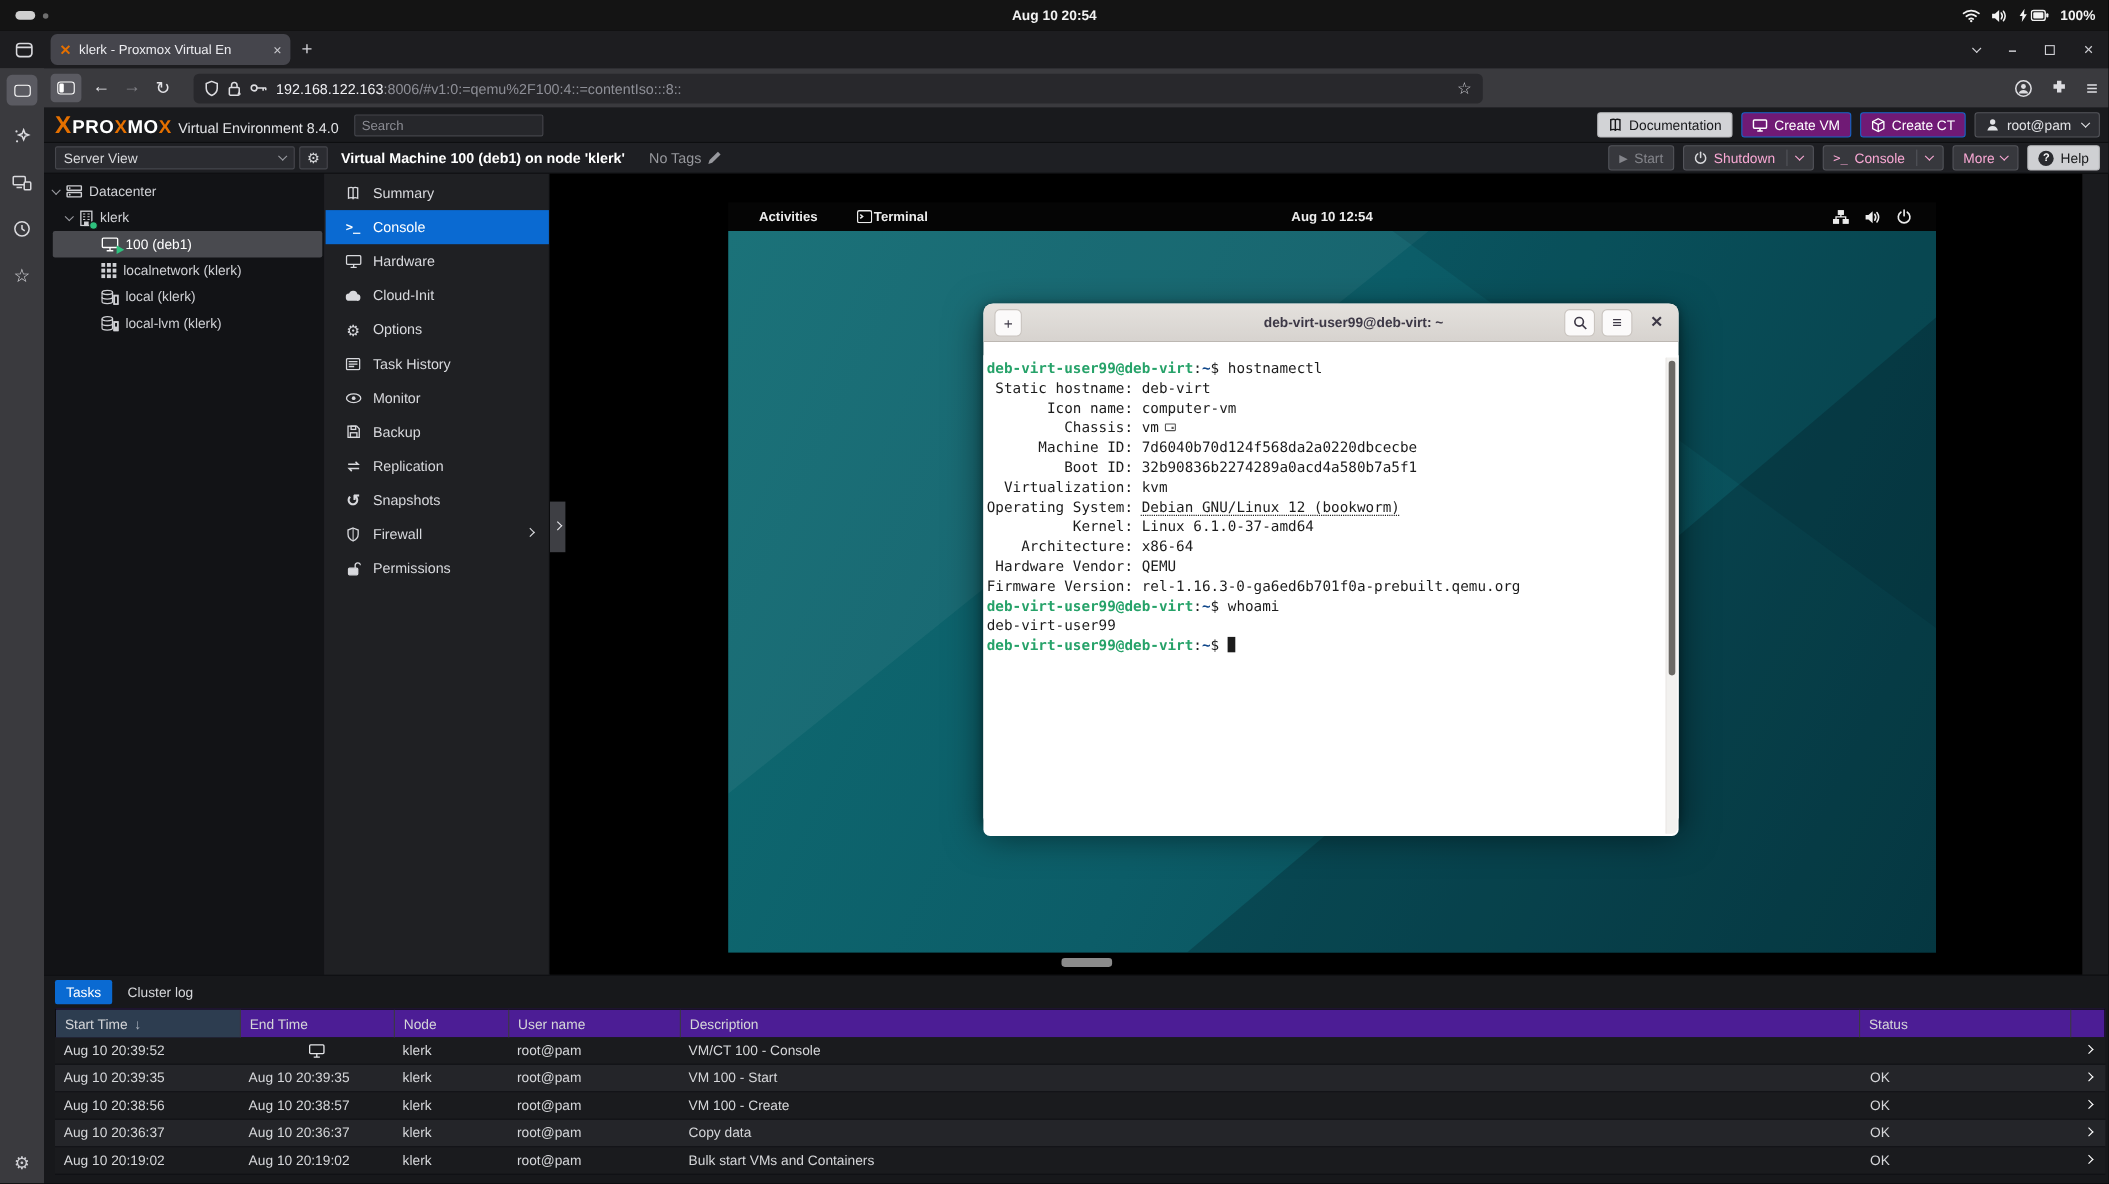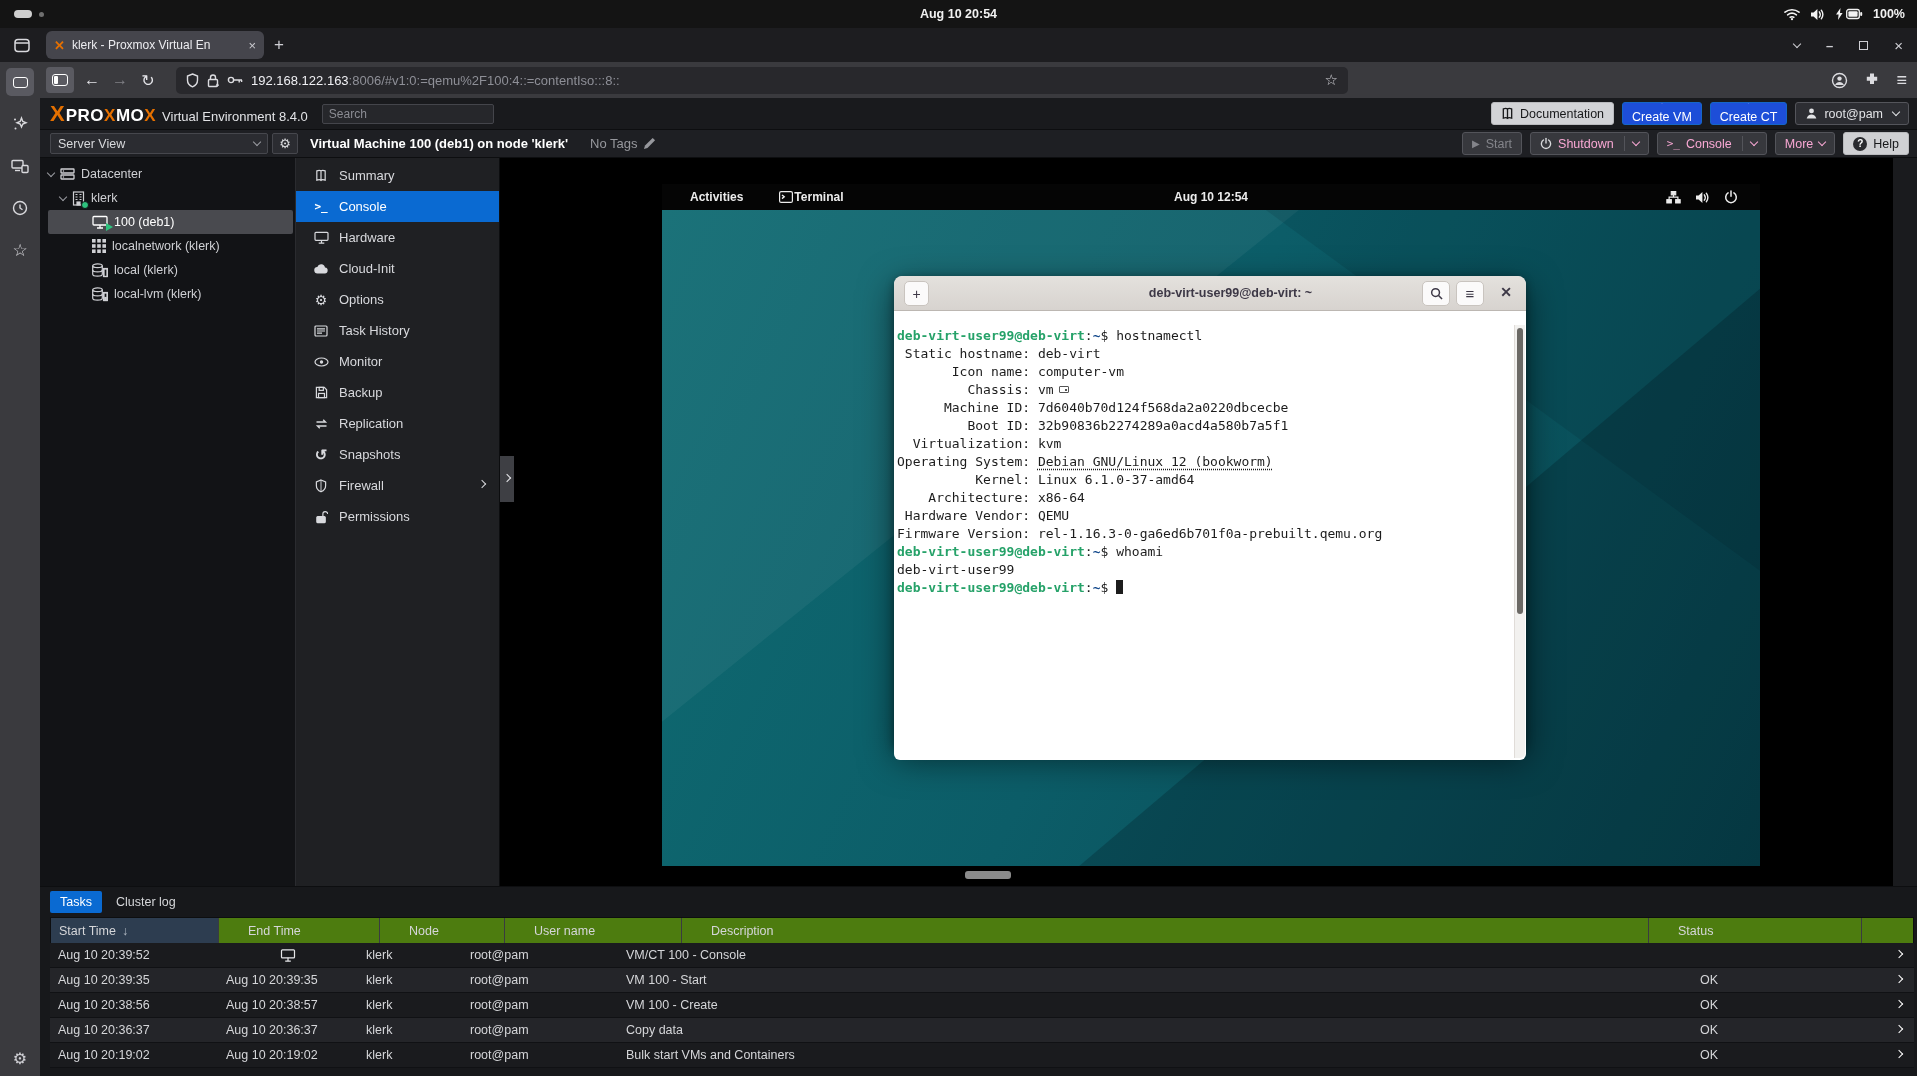--- a/index.html
+++ b/index.html
@@ -65,21 +65,21 @@
   .brand { font-weight:800; font-size:17px; letter-spacing:.5px; color:#fff; }
   .brand .ox { color:#e57000; }
   .brand-sub { color:#e2e3e6; font-size:13px; margin-left:6px; }
   .px-search { margin-left:14px; width:172px; height:20px; background:#26272b; border:1px solid #44454b;
     color:#dcdce0; font-size:12px; padding:0 6px; border-radius:2px; }
   .px-search::placeholder { color:#8b8c93; }
   .hdr-right { position:absolute; right:8px; display:flex; align-items:center; gap:8px; }
   .btn { height:23px; display:inline-flex; align-items:center; gap:6px; padding:0 9px; border-radius:3px;
     font-size:12.5px; white-space:nowrap; }
   .btn-light { background:#d2d3d6; color:#17181a; border:1px solid #b9babd; }
-  .btn-blue { background:#1d4ed8; color:#fff; border:1px solid #1566c8;flex-direction:column; }
+  .btn-blue { background:#701a75; color:#fff; border:1px solid #1566c8; }
   .btn-dark { background:#2d2e33; color:#e2e3e6; border:1px solid #54555b; }
 
   .px-sub { position:relative; height:28px; background:#1e1f23; border-bottom:1px solid #0d0e10;
     display:flex; align-items:center; }
   .viewsel { margin-left:10px; width:218px; height:21px; background:#2b2c31; border:1px solid #46474d;
     border-radius:2px; display:flex; align-items:center; padding:0 7px; color:#d8d9dc; font-size:12.5px; }
   .viewsel .chev { margin-left:auto; color:#9a9ba1; }
   .gearbtn { width:26px; height:21px; margin-left:4px; background:#2b2c31; border:1px solid #46474d;
     border-radius:2px; display:flex; align-items:center; justify-content:center; color:#d8d9dc; font-size:13px; }
   .vm-title { margin-left:12px; font-weight:bold; font-size:13px; color:#fff; }
@@ -160,21 +160,21 @@
   .term-scroll { position:absolute; right:1px; top:2px; bottom:2px; width:11px; background:#f2f1ef;
     border-left:1px solid #e0dcd8; border-radius:0 0 5px 0; }
   .term-scroll .thumb { position:absolute; left:2px; top:3px; width:6px; height:66%; background:#6b6965; border-radius:3px; }
 
   
   .px-tasks { height:190px; background:#17181b; border-top:1px solid #0d0e10; }
   .tasks-tabs { height:30px; display:flex; align-items:center; gap:4px; padding-left:10px; }
   .ttab { height:22px; display:inline-flex; align-items:center; padding:0 10px; font-size:12.5px; color:#d5d6d9; border-radius:2px; }
   .ttab.sel { background:#0a6ad2; color:#fff; }
   .ttable { margin:0 3px 0 10px; }
-  .thead { display:flex; height:26px; background:#4d7c0f; border:1px solid #0d0e10; border-bottom:0;gap:21px; }
+  .thead { display:flex; height:26px; background:#4c1d95; border:1px solid #0d0e10; border-bottom:0; }
   .th { display:flex; align-items:center; padding:0 8px; font-size:12.5px; color:#d5d6d9;
     border-right:1px solid #3a3b40; }
   .th.sorted { background:#2d3d50; }
   .trowt { display:flex; height:25px; align-items:center; border-bottom:1px solid #101114; font-size:12.5px; color:#d5d6d9; }
   .trowt:nth-child(odd) { background:#242529; }
   .trowt:nth-child(even) { background:#1a1b1e; }
   .td { padding:0 8px; white-space:nowrap; overflow:hidden; }
   .c-start { width:168px; } .c-end { width:140px; } .c-node { width:104px; } .c-user { width:156px; }
   .c-desc { flex:1; } .c-status { width:192px; } .c-chev { width:30px; display:flex; justify-content:center; color:#fff; }
   .c-end.icon-cell { display:flex; justify-content:center; }

